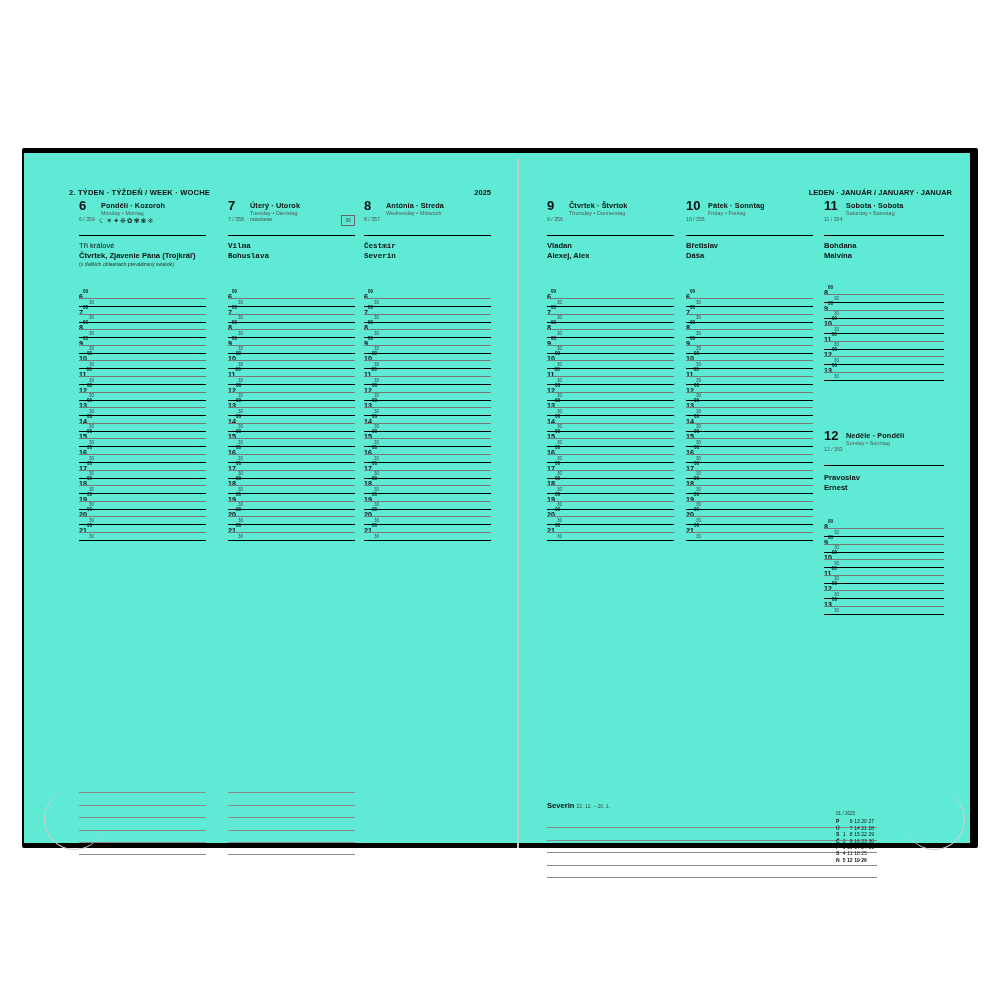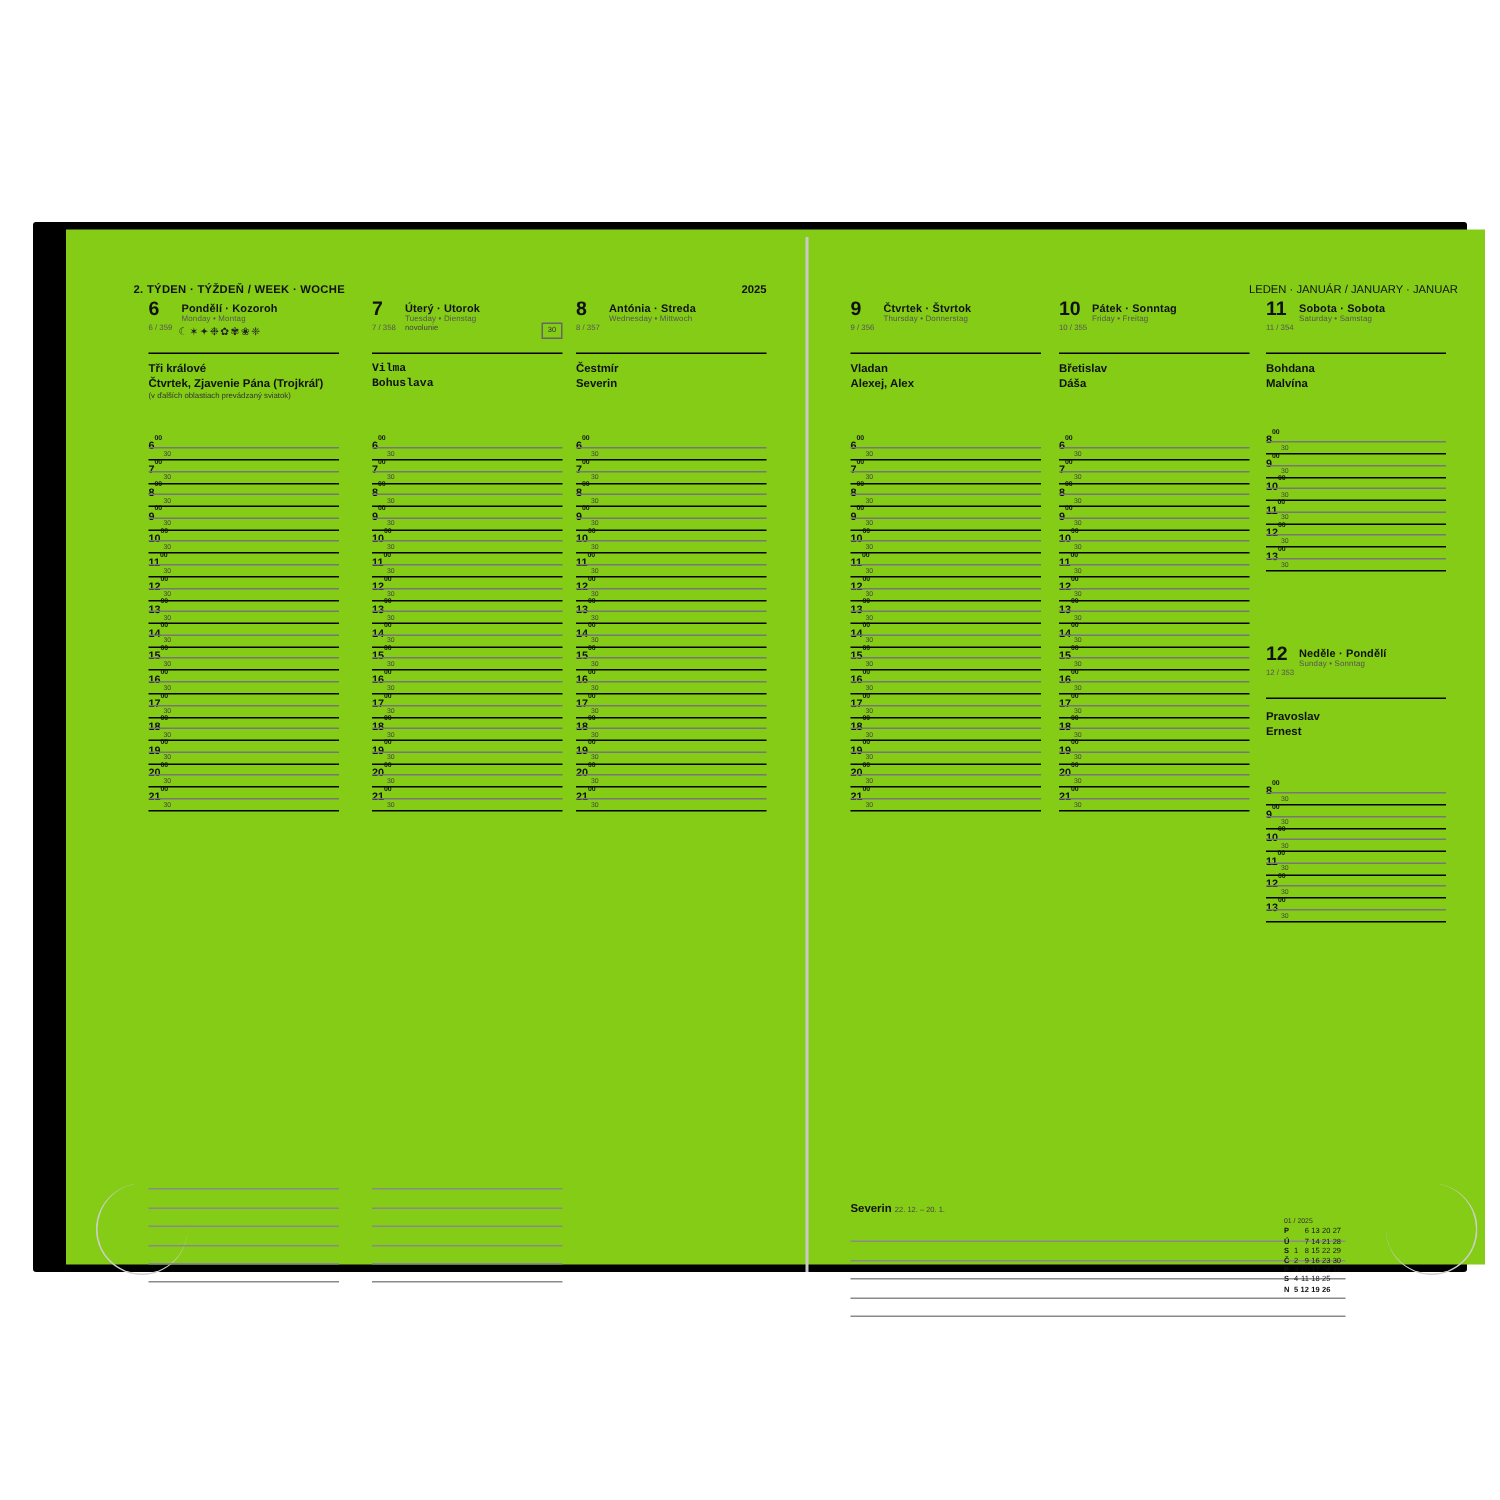--- a/index.html
+++ b/index.html
@@ -10,22 +10,22 @@
   }
   .page{position:relative;width:1000px;height:1000px;}
 
   
   .diary{
     position:absolute;left:22px;top:148px;width:956px;height:700px;
     background:#000;
     border-radius:2px;
   }
   .paper{
-    position:absolute;left:22px;top:5px;width:946px;height:690px;
-    background:#84cc16;
+    position:absolute;left:2px;top:5px;width:946px;height:690px;
+    background:#5eead4;
   }
   .spine{
     position:absolute;left:493px;top:5px;width:2px;height:690px;
     background:#c9c9c9;
   }
   .corner-curve{
     position:absolute;width:60px;height:60px;border:1px solid #cfcfcf;
     border-radius:50%;
   }
   .cc-left{left:20px;top:636px;border-top:none;border-right:none;}
@@ -35,21 +35,21 @@
   .half{position:absolute;top:5px;height:690px;}
   .half-left{left:5px;width:488px;}
   .half-right{left:500px;width:446px;}
 
   .hdr{
     position:absolute;top:30px;font-size:7.5px;font-weight:bold;
     letter-spacing:.2px;
   }
   .hdr-left{left:40px;}
   .hdr-year{position:absolute;top:30px;right:26px;font-size:7.5px;font-weight:bold;}
-  .hdr-right{position:absolute;top:30px;right:18px;font-size:7.5px;font-weight:normal;}
+  .hdr-right{position:absolute;top:30px;right:18px;font-size:7.5px;font-weight:bold;}
 
   
   .col{position:absolute;top:48px;}
   .col .daybox{position:relative;height:34px;}
   .daynum{
     position:absolute;left:0;top:-2px;font-size:13px;font-weight:bold;
     line-height:13px;
   }
   .dayname{
     position:absolute;left:22px;top:0;font-size:7.3px;font-weight:bold;
@@ -69,21 +69,21 @@
   }
   .moonbox{
     position:absolute;right:0;top:14px;width:12px;height:9px;border:.6px solid #666;
     font-size:5px;text-align:center;line-height:9px;color:#333;
   }
   .moonlabel{position:absolute;left:22px;top:15px;font-size:5.2px;color:#444;}
 
   .names{
     position:absolute;font-size:7.6px;font-weight:bold;line-height:10px;
   }
-  .holiday{font-size:7.6px;font-weight:bold;line-height:10px;}
+  .holiday{font-size:7.6px;font-weight:normal;line-height:10px;}
   .holiday-sub{font-size:5.2px;font-weight:normal;line-height:7px;color:#333;}
 
   
   .hours{position:absolute;left:0;right:0;}
   .hrow{position:relative;height:15.6px;}
   .hlabel{
     position:absolute;left:0;top:1px;font-size:7.2px;font-weight:bold;
   }
   .hlabel sup{font-size:4.6px;font-weight:bold;top:-3px;position:relative;}
   .hline{
@@ -374,21 +374,21 @@
           </div>
       </div>
 
       <div class="col" style="left:340px;width:127px;">
         <div class="daybox rule">
           <div class="daynum">8</div>
           <div class="dayname">Antónia · Streda</div>
           <div class="dayname2">Wednesday • Mittwoch</div>
           <div class="daycnt">8 / 357</div>
         </div>
-        <div class="names" style="top:40px;left:0;right:0;">
+        <div class="names" style="top:40px;left:0;right:0;font-family:Liberation Mono, monospace;">
           <div>Čestmír<br>Severin</div>
         </div>
         <div class="hours" style="top:90px;">
             <div class="hrow">
               <div class="hlabel">6<sup>00</sup></div>
               <div class="hhalf">30</div>
               <div class="hline"></div>
               <div class="hline-major"></div>
             </div>
             <div class="hrow">

